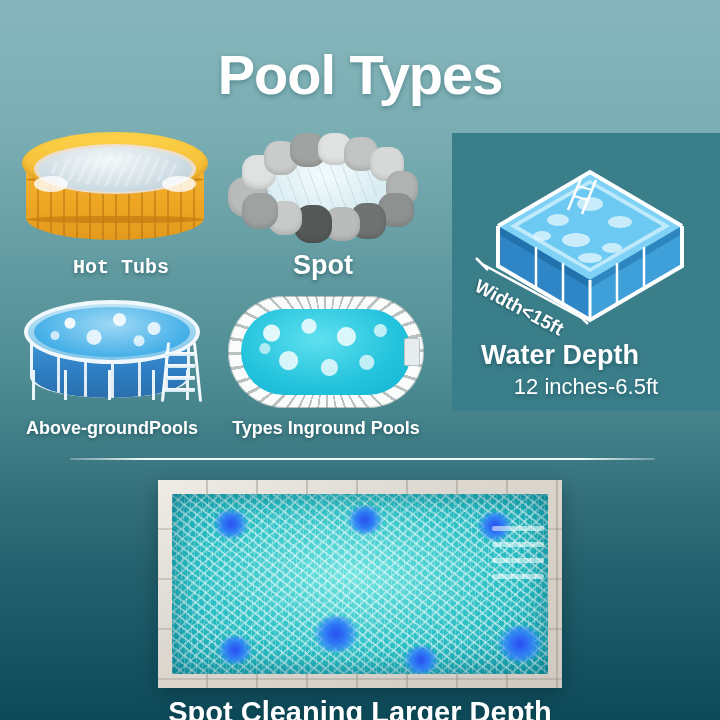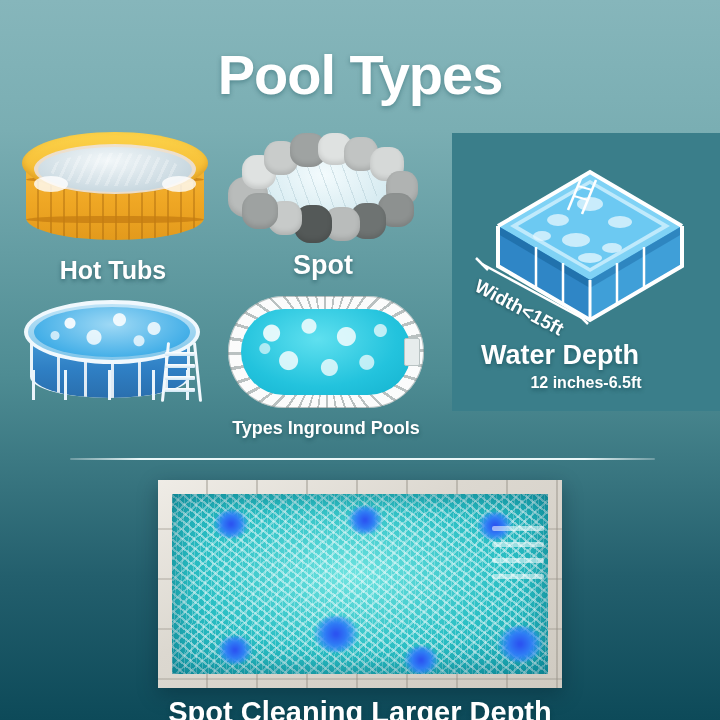--- a/index.html
+++ b/index.html
@@ -25,21 +25,21 @@
   }
 
   
   #depth-panel {
     position:absolute; left:452px; top:105px; width:268px; height:278px;
     background:#3a7e8a;
   }
   #depth-title { position:absolute; left:452px; top:312px; width:216px;
     font-size:27px; }
   #depth-value { position:absolute; left:452px; top:346px; width:268px;
-    font-size:16px; font-weight:bold; }
+    font-size:22px; font-weight:normal; }
 
   
   #divider { position:absolute; left:70px; top:430px; width:585px; height:2px;
     background:linear-gradient(90deg,rgba(255,255,255,.25),#eaf6f7 12%,#eaf6f7 88%,rgba(255,255,255,.25));
     border-radius:2px; }
 
   
   #bottom-cap { position:absolute; left:0; top:668px; width:720px; font-size:29px; }
 
   
@@ -175,21 +175,21 @@
       <div class="ht-band b1"></div>
       <div class="ht-band b2"></div>
     </div>
     <div class="ht-rim">
       <div class="ht-inner"></div>
       <div class="ht-water"></div>
       <div class="ht-seat s1"></div>
       <div class="ht-seat s2"></div>
     </div>
   </div>
-  <div class="cap" style="left:20px; top:228px; width:186px; font-size:25px;">Hot Tubs</div>
+  <div class="cap" style="left:28px; top:228px; width:186px; font-size:20px;font-family:Liberation Mono, monospace;">Hot Tubs</div>
 
   <div class="spa">
     <div class="spa-water"></div>
     <div class="rock" style="left:0px;  top:44px; width:40px; height:40px; background:#b9bcbb;"></div>
     <div class="rock" style="left:14px; top:22px; width:34px; height:34px; background:#dfe2e1;"></div>
     <div class="rock" style="left:36px; top:8px;  width:34px; height:34px; background:#c9cccb;"></div>
     <div class="rock" style="left:62px; top:0px;  width:36px; height:34px; background:#9fa3a2;"></div>
     <div class="rock" style="left:90px; top:0px;  width:34px; height:32px; background:#dfe2e1;"></div>
     <div class="rock" style="left:116px;top:4px;  width:34px; height:34px; background:#c1c4c3;"></div>
     <div class="rock" style="left:142px;top:14px; width:34px; height:34px; background:#d6d9d8;"></div>
@@ -214,20 +214,21 @@
     <div class="agp-water"></div>
     <div class="agp-ladder">
       <span class="rail" style="left:4px;  transform:rotate(6deg);"></span>
       <span class="rail" style="left:36px; transform:rotate(-6deg);"></span>
       <span class="step" style="left:5px;  top:10px;"></span>
       <span class="step" style="left:5px;  top:22px;"></span>
       <span class="step" style="left:5px;  top:34px;"></span>
       <span class="step" style="left:5px;  top:46px;"></span>
     </div>
   </div>
+  <div class="cap" style="left:8px; top:390px; width:208px; font-size:18px;">Above-groundPools</div>
 
   <div class="sip">
     <div class="sip-coping"></div>
     <div class="sip-water"></div>
     <div class="sip-steps"></div>
   </div>
   <div class="cap" style="left:222px; top:390px; width:208px; font-size:18px;">Types Inground Pools</div>
 
   <div id="depth-panel"></div>
 

